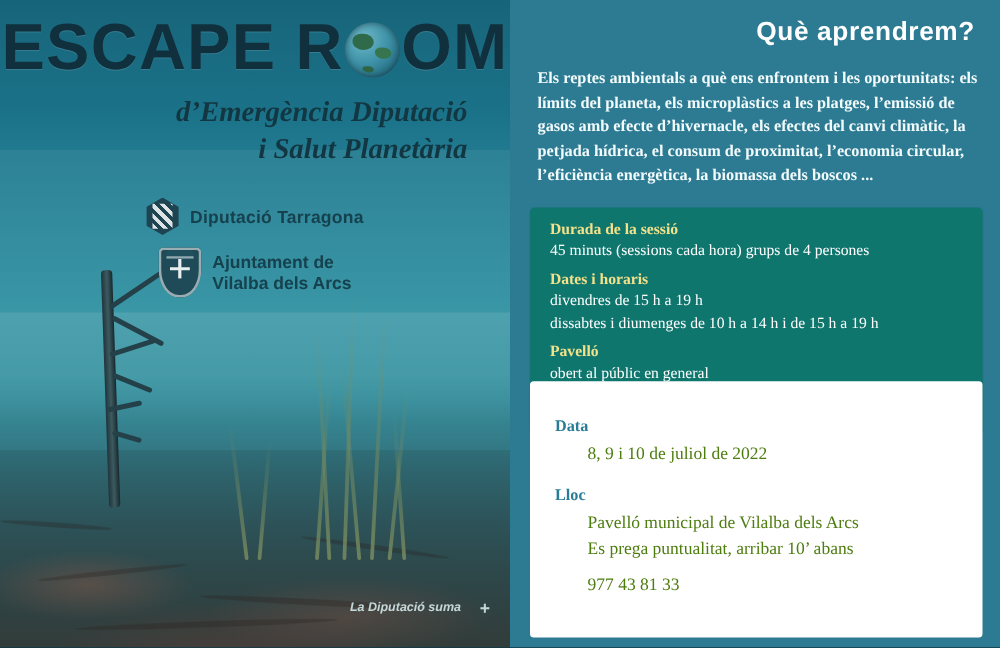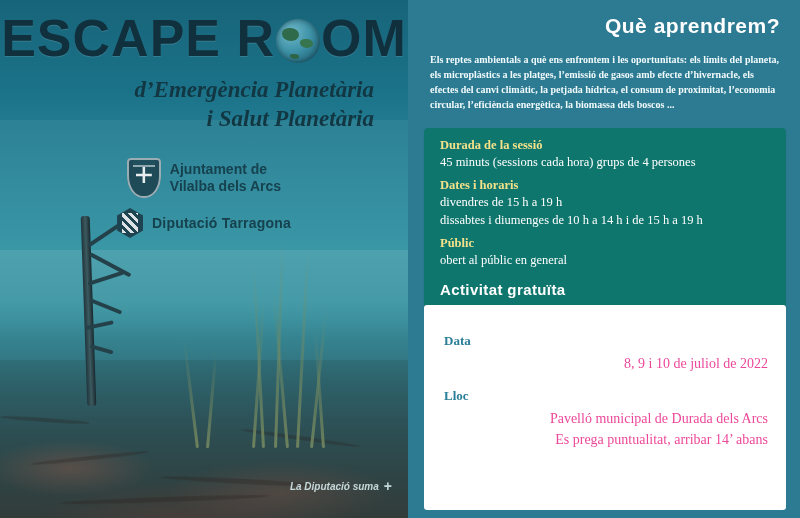--- a/index.html
+++ b/index.html
@@ -157,21 +157,21 @@
     content:""; position:absolute; left:50%; top:2px; transform:translateX(-50%);
     width:22px;height:7px;background:#20505e;border-radius:3px 3px 0 0;
     box-shadow: inset 0 -2px 0 rgba(255,255,255,.5);
   }
   .logo-ajun-text {
     font-size: 14px; font-weight: 700; color: #16414e; line-height: 1.25; text-align: left;
   }
 
   .bottom-brand {
     position: absolute; right: 16px; bottom: 24px;
-    display: flex; align-items: center; gap: 5px;
+    display: flex; align-items: center; gap: 15px;
     color: #cfe4e6; font-size: 10px; font-weight: 700; font-style: italic;
     opacity: .92;
   }
   .bottom-brand .plus {
     font-style: normal; font-weight: 700; font-size: 14px; color: #cfe4e6;
   }
 
   
   .right {
     position: relative;
@@ -185,21 +185,21 @@
   }
   .r-title {
     color: #ffffff;
     font-weight: 700;
     font-size: 21px;
     letter-spacing: .5px;
   }
   .r-intro {
     margin-top: 14px;
     color: #f2fbfc;
-    font-size: 10px;
+    font-size: 13px;
     line-height: 1.5;
     padding: 0 16px 0 22px;
     font-family: "Liberation Serif", serif;
     font-weight: 700;
   }
   .info-box {
     margin: 16px 14px 0 16px;
     background: #0f766e;
     border-radius: 4px;
     padding: 10px 14px 12px 16px;
@@ -236,27 +236,26 @@
   }
   .w-label {
     color: #2a7d96;
     font-weight: 700;
     font-size: 13px;
     font-family: "Liberation Serif", serif;
     margin-top: 14px;
   }
   .w-label:first-child { margin-top: 12px; }
   .w-value {
-    color: #ec4899;
+    color: #4d7c0f;
     font-size: 14px;
     line-height: 1.5;
     font-family: "Liberation Serif", serif;
     padding-left: 26px;
     margin-top: 4px;
-    text-align: right;
   }
 </style>
 </head>
 <body>
 
 <div class="poster">
 
   <div class="left">
     <div class="haze h1"></div>
     <div class="haze h2"></div>
@@ -283,37 +282,37 @@
     <div class="reed" style="left:286px; height:160px; transform:rotate(-5deg);"></div>
     <div class="reed" style="left:296px; height:200px; transform:rotate(3deg);"></div>
     <div class="reed" style="left:310px; height:140px; transform:rotate(6deg);"></div>
     <div class="reed" style="left:322px; height:120px; transform:rotate(-4deg);"></div>
     <div class="reed" style="left:196px; height:110px; transform:rotate(-7deg);"></div>
     <div class="reed" style="left:206px; height:96px;  transform:rotate(5deg);"></div>
 
     <div class="title-wrap">
       <div class="title-main"><span>ESCAPE R</span><span class="globe"></span><span>OM</span></div>
       <div class="subtitle">
-        <div>d’Emergència Planetària</div>
+        <div>d’Emergència Diputació</div>
         <div>i Salut Planetària</div>
       </div>
     </div>
 
     <div class="logos">
+      <div class="logo-row">
+        <span class="logo-dipu-mark"></span>
+        <span class="logo-dipu-text">Diputació Tarragona</span>
+      </div>
       <div class="logo-row">
         <span class="logo-ajun-mark"></span>
         <span class="logo-ajun-text">
           <div>Ajuntament de</div>
           <div>Vilalba dels Arcs</div>
         </span>
       </div>
-      <div class="logo-row">
-        <span class="logo-dipu-mark"></span>
-        <span class="logo-dipu-text">Diputació Tarragona</span>
-      </div>
     </div>
 
     <div class="bottom-brand">
       <span>La Diputació suma</span>
       <span class="plus">+</span>
     </div>
   </div>
 
   <div class="right">
 
@@ -324,30 +323,31 @@
     <div class="r-intro">Els reptes ambientals a què ens enfrontem i les oportunitats: els límits del planeta, els microplàstics a les platges, l’emissió de gasos amb efecte d’hivernacle, els efectes del canvi climàtic, la petjada hídrica, el consum de proximitat, l’economia circular, l’eficiència energètica, la biomassa dels boscos ...</div>
 
     <div class="info-box">
       <div class="info-label">Durada de la sessió</div>
       <div class="info-value">45 minuts (sessions cada hora) grups de 4 persones</div>
 
       <div class="info-label">Dates i horaris</div>
       <div class="info-value">divendres de 15 h a 19 h</div>
       <div class="info-value">dissabtes i diumenges de 10 h a 14 h i de 15 h a 19 h</div>
 
-      <div class="info-label">Públic</div>
+      <div class="info-label">Pavelló</div>
       <div class="info-value">obert al públic en general</div>
 
       <div class="free-line">Activitat gratuïta</div>
     </div>
 
     <div class="white-card">
       <div class="w-label">Data</div>
       <div class="w-value">8, 9 i 10 de juliol de 2022</div>
 
       <div class="w-label">Lloc</div>
-      <div class="w-value">Pavelló municipal de Durada dels Arcs</div>
-      <div class="w-value" style="margin-top:0;">Es prega puntualitat, arribar 14’ abans</div>
-
+      <div class="w-value">Pavelló municipal de Vilalba dels Arcs</div>
+      <div class="w-value" style="margin-top:0;">Es prega puntualitat, arribar 10’ abans</div>
+
+      <div class="w-value" style="margin-top:8px;">977 43 81 33</div>
     </div>
 
   </div>
 </div>
 
 </body></html>

